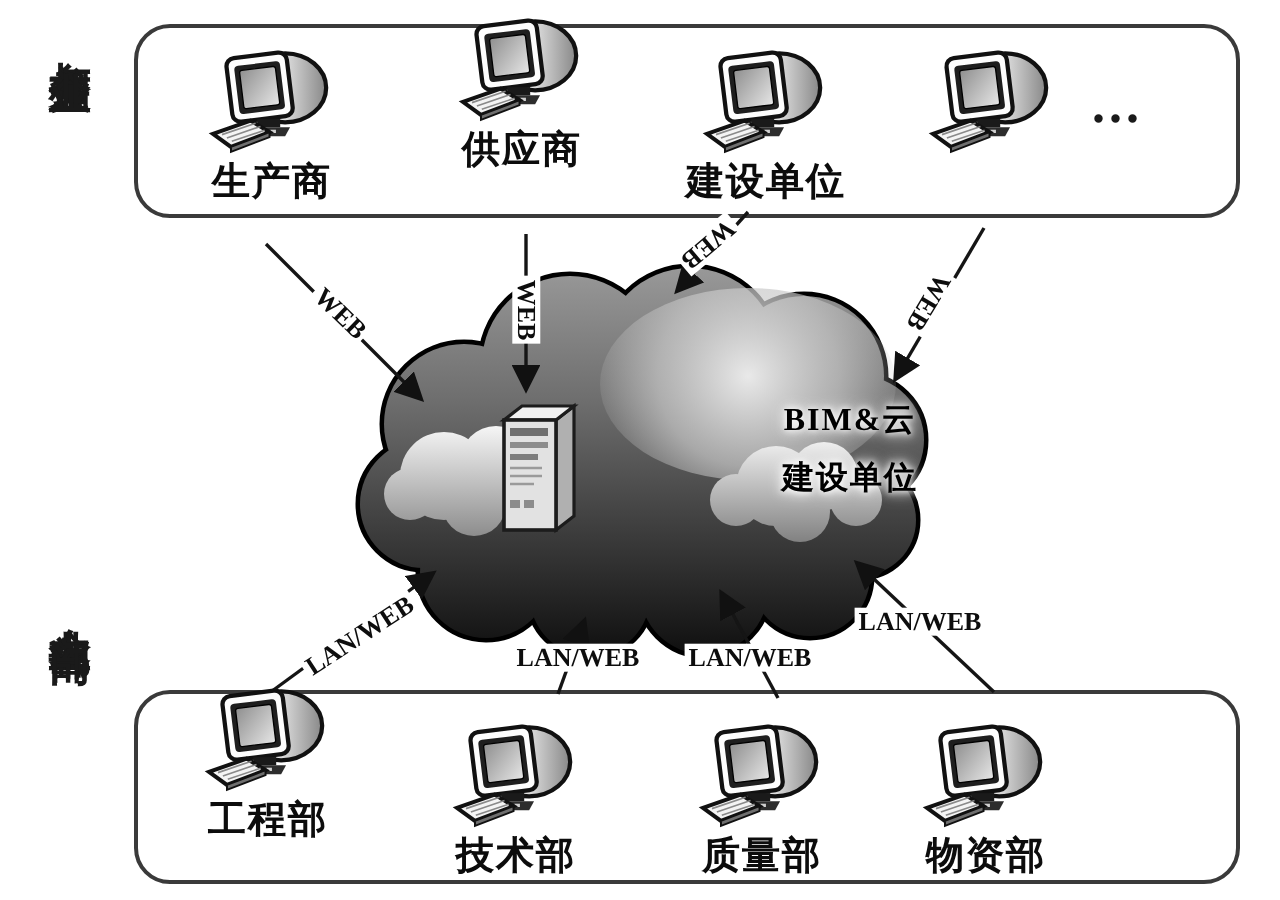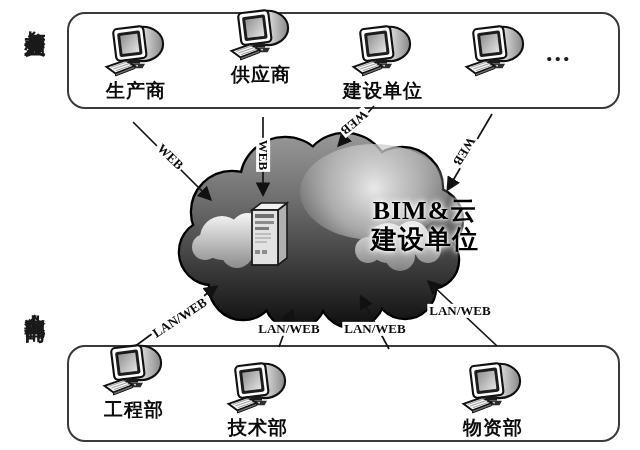--- a/index.html
+++ b/index.html
@@ -19,21 +19,21 @@
   }
   .group-box.top{top:12px;}
   .group-box.bottom{top:345px;}
   .overlay{position:absolute;left:0;top:0;width:640px;height:450px;z-index:2;pointer-events:none;}
   .node{position:absolute;width:80px;text-align:center;z-index:3;}
   .node .pc{width:64px;height:53px;display:block;margin:0 auto;}
   .node-label{font-size:19px;font-weight:700;letter-spacing:1px;white-space:nowrap;margin-top:1px;color:#0c0c0c;}
   .dots{position:absolute;left:546px;top:38px;font-size:26px;font-weight:700;letter-spacing:2px;z-index:3;color:#1a1a1a;}
   .cloud-title{
     position:absolute;left:356px;top:196px;width:138px;text-align:center;z-index:4;
-    font-size:26px;font-weight:700;line-height:29px;color:#000;letter-spacing:1px;
+    font-size:16px;font-weight:700;line-height:29px;color:#000;letter-spacing:1px;
     text-shadow:0 0 3px #fff,0 0 6px #fff,0 0 9px rgba(255,255,255,.8);
   }
   .link-label{
     position:absolute;z-index:4;font-size:13px;font-weight:700;color:#0d0d0d;
     background:#fff;padding:0 2px;white-space:nowrap;line-height:1.1;
     transform:translate(-50%,-50%) rotate(var(--r,0deg));
   }
 </style>
 </head>
 <body>
@@ -201,20 +201,26 @@
         <use href="#pc-icon"></use>
       </svg>
     <div class="node-label">工程部</div>
   </div>
   <div class="node" style="left:218px;top:361px;">
     <svg class="pc">
         <use href="#pc-icon"></use>
       </svg>
     <div class="node-label">技术部</div>
   </div>
+  <div class="node" style="left:341px;top:361px;">
+    <svg class="pc">
+        <use href="#pc-icon"></use>
+      </svg>
+    <div class="node-label">质量部</div>
+  </div>
   <div class="node" style="left:453px;top:361px;">
     <svg class="pc">
         <use href="#pc-icon"></use>
       </svg>
     <div class="node-label">物资部</div>
   </div>
 
   <div class="link-label" style="left:170px;top:157px;--r:44deg;">WEB</div>
   <div class="link-label" style="left:263px;top:155px;--r:90deg;">WEB</div>
   <div class="link-label" style="left:354px;top:122px;--r:140deg;">WEB</div>

